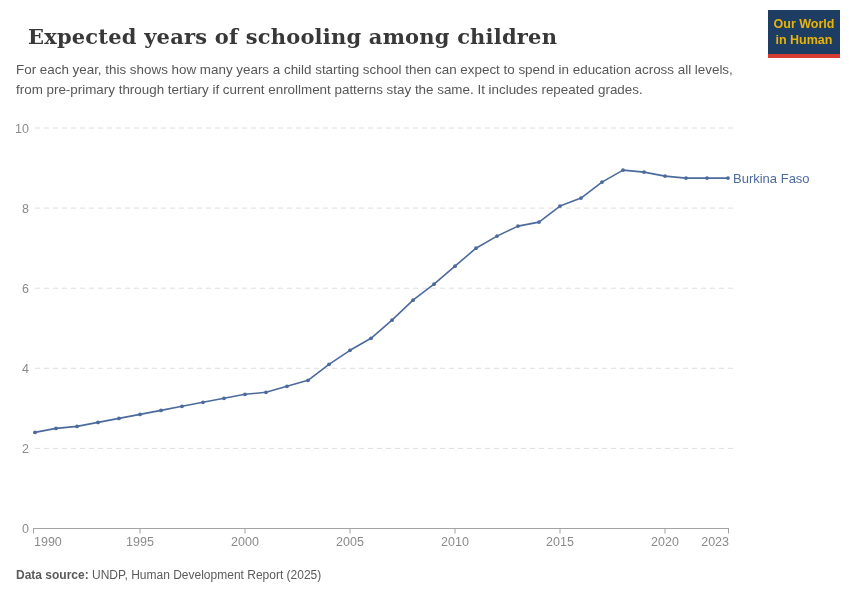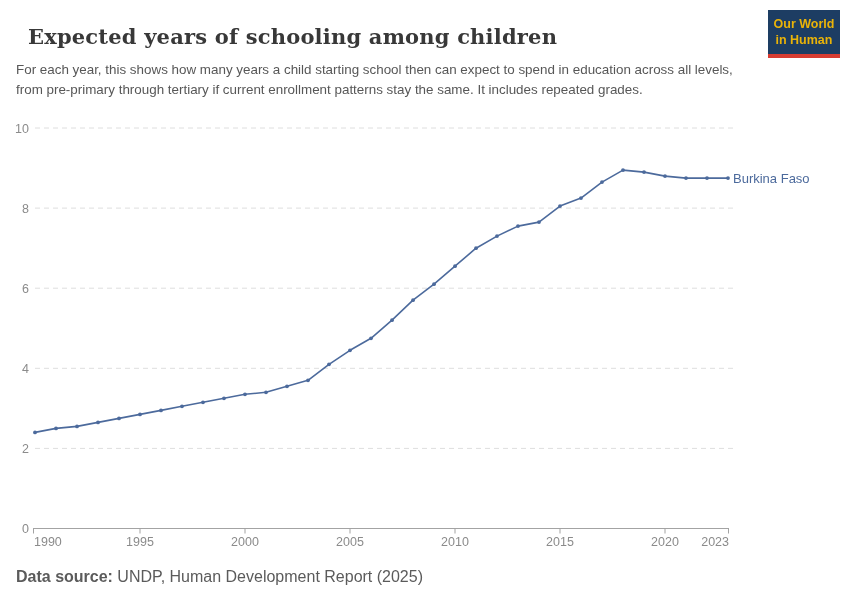--- a/index.html
+++ b/index.html
@@ -22,21 +22,21 @@
   }
   .subtitle{
     position:absolute;left:16px;top:60px;width:730px;margin:0;
     font-size:13.4px;line-height:1.52;color:#575757;
   }
   .chart-area{position:absolute;left:0;top:115px;width:850px;height:450px;}
   .chart-area svg{display:block;}
   .footer{
     position:absolute;left:16px;right:16px;top:568px;
     display:flex;justify-content:space-between;align-items:center;
-    font-size:16px;color:#5b5b5b;
+    font-size:12px;color:#5b5b5b;
   }
   .footer .src-label{font-weight:700;}
   .footer .credit{color:#6e6e6e;}
 </style>
 </head>
 <body>
 
 <div class="page">
 
   <h1 class="chart-title">Expected years of schooling among children</h1>

